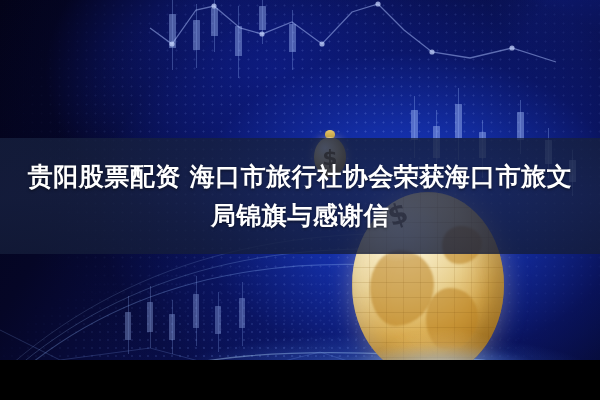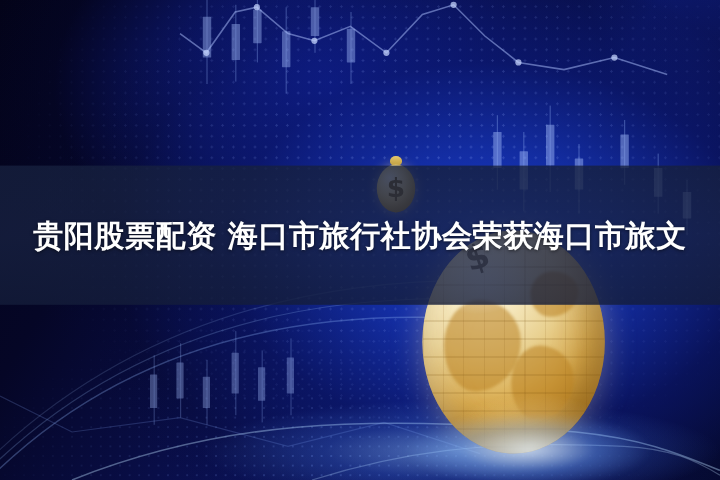--- a/index.html
+++ b/index.html
@@ -3,21 +3,21 @@
 <meta charset="utf-8">
 <style>
   html, body {
     margin: 0;
     padding: 0;
     background: #000;
   }
   #banner {
     position: relative;
     width: 600px;
-    height: 400px;
+    height: 360px;
     overflow: hidden;
     font-family: "Liberation Sans", "DejaVu Sans", sans-serif;
     background: #04041e;
   }
 
   
   .layer {
     position: absolute;
     top: 0; left: 0;
     width: 600px;
@@ -262,15 +262,16 @@
   </div>
   <div class="globe-bottom-glow"></div>
 
   <div class="coin-knot" style="left:325px; top:130px;"></div>
   <div class="coin" style="left:314px; top:137px; width:32px; height:40px; font-size:22px;">
     <span>$</span>
   </div>
 
   <div class="title-band">
     <div class="title-line">贵阳股票配资 海口市旅行社协会荣获海口市旅文</div>
+    <div class="title-line">局锦旗与感谢信</div>
   </div>
 
 </div>
 
 </body></html>

